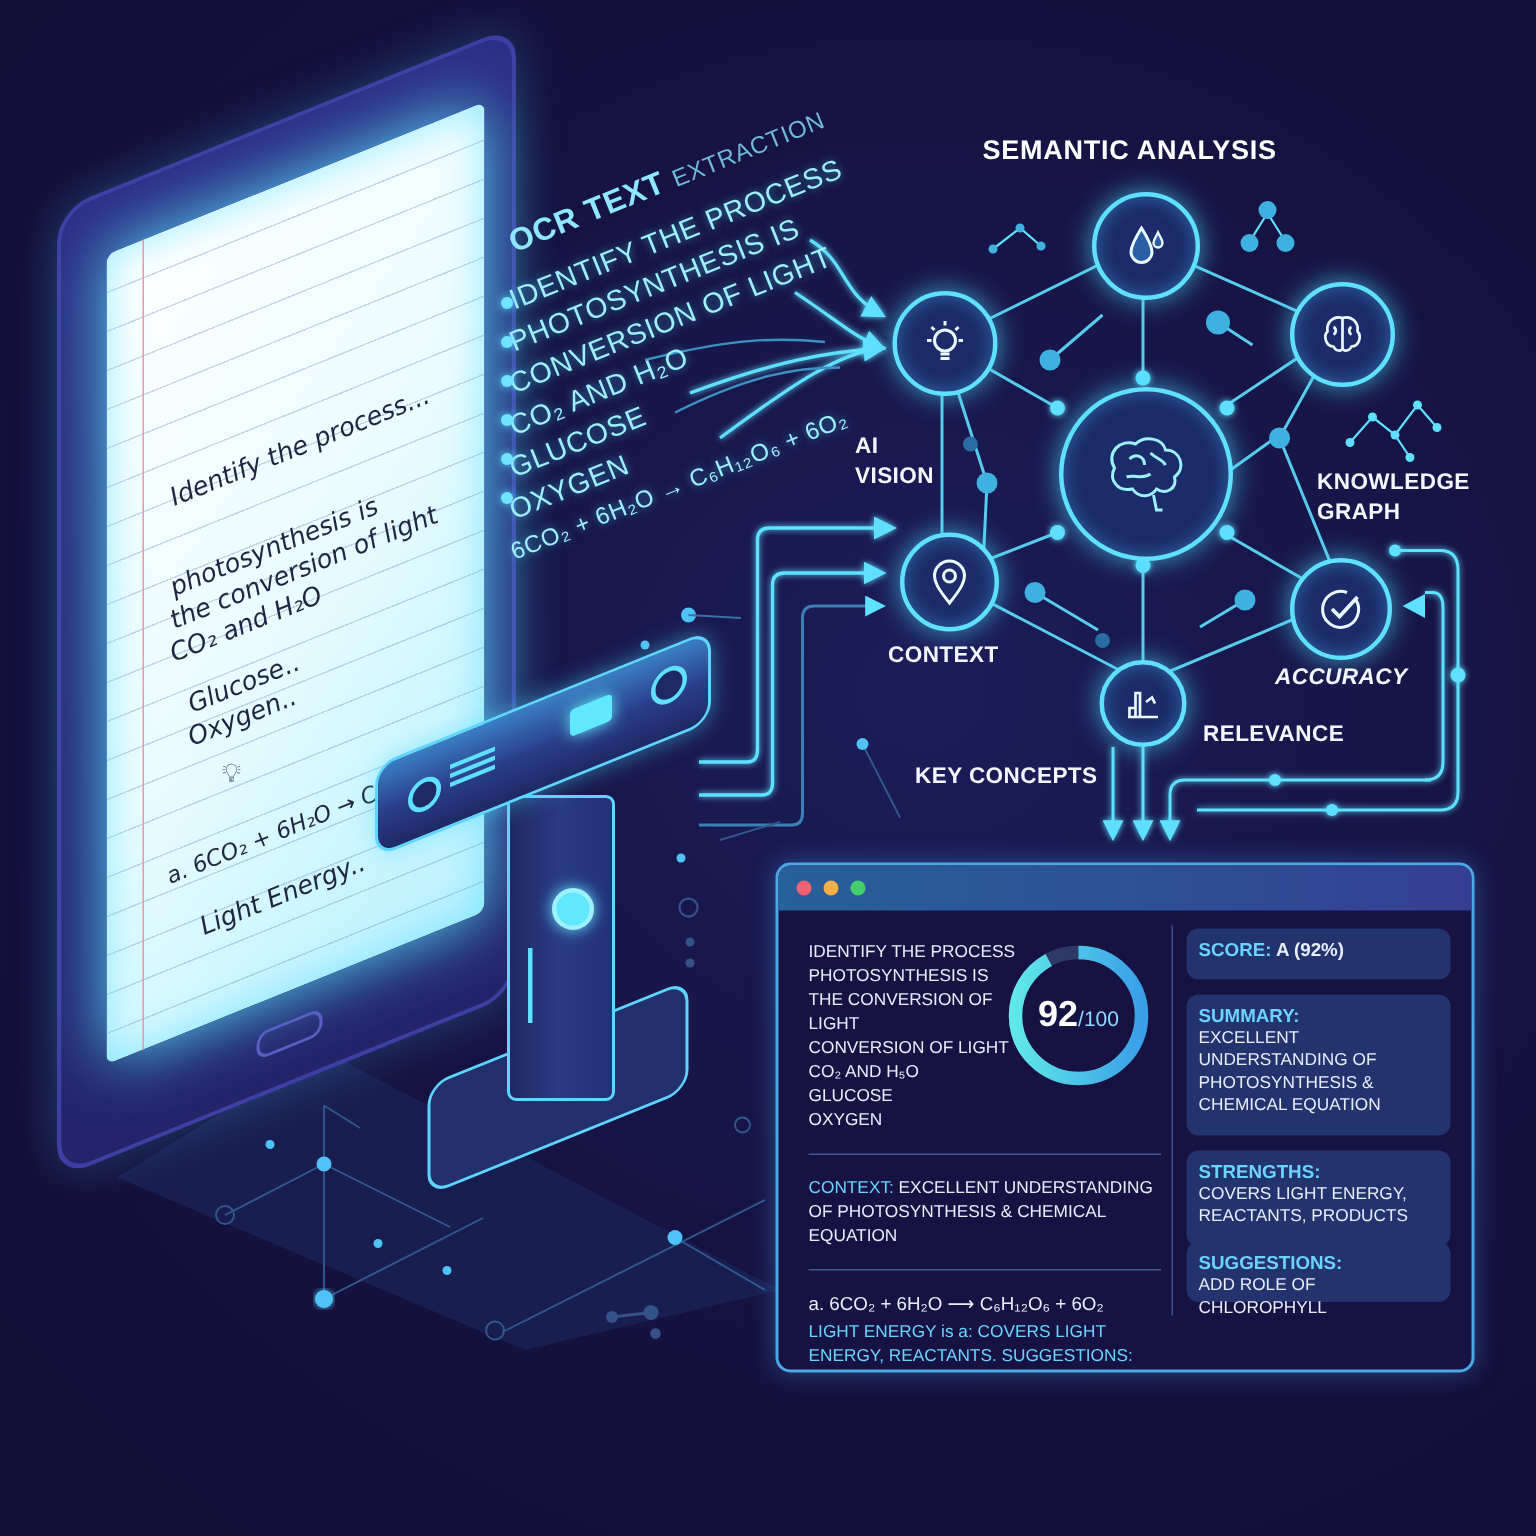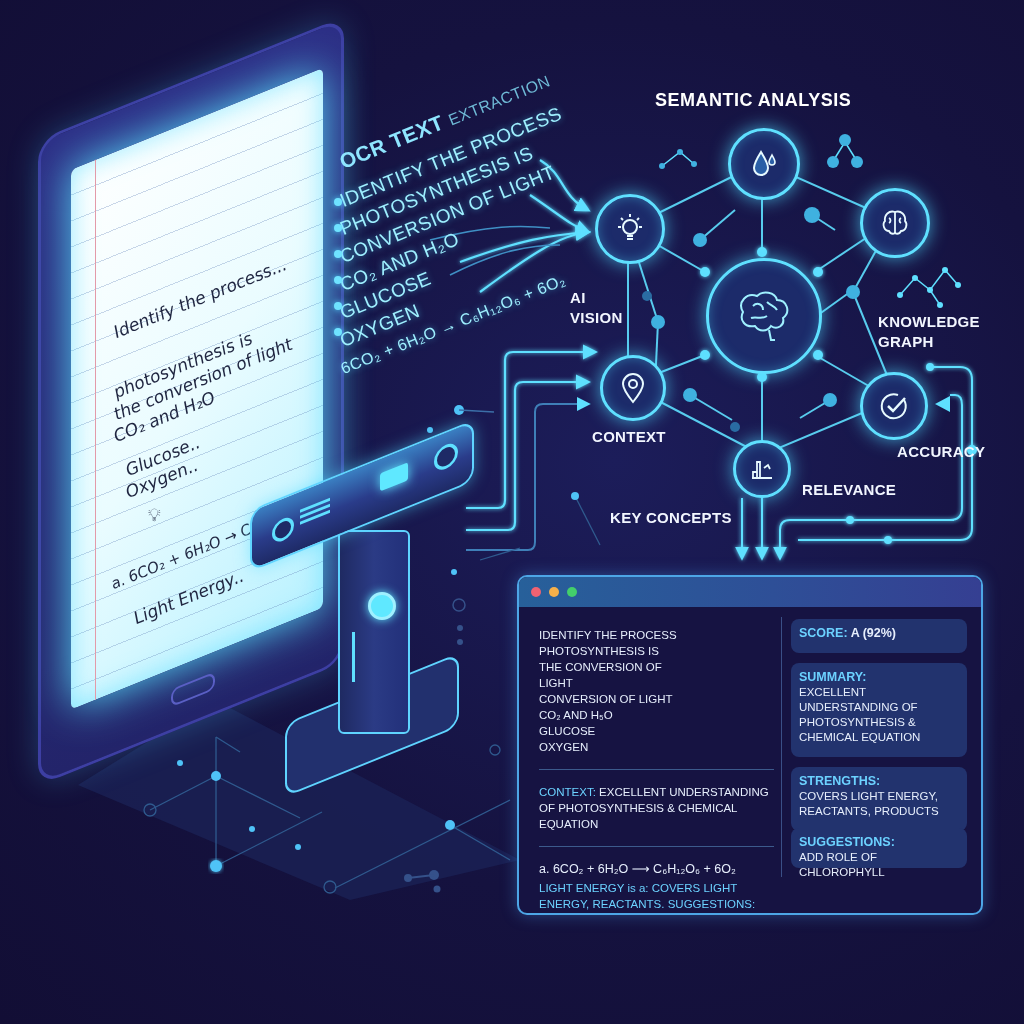--- a/index.html
+++ b/index.html
@@ -353,21 +353,21 @@
 
 <div class="lbl" style="left:570px; top:288px;">
   <div>AI</div>
     <div>VISION</div>
 </div>
 <div class="lbl" style="left:878px; top:312px;">
   <div>KNOWLEDGE</div>
     <div>GRAPH</div>
 </div>
 <div class="lbl" style="left:592px; top:427px;">CONTEXT</div>
-<div class="lbl" style="left:897px; top:442px;">ACCURACY</div>
+<div class="lbl" style="left:850px; top:442px;font-style:italic;">ACCURACY</div>
 <div class="lbl" style="left:610px; top:480px;margin-top:28px;">KEY CONCEPTS</div>
 <div class="lbl" style="left:802px; top:480px;">RELEVANCE</div>
 
 <div class="win">
   <div class="win-bar">
     <div class="dot" style="left:12px; background:#f06272;"></div>
     <div class="dot" style="left:30px; background:#f5b04a;"></div>
     <div class="dot" style="left:48px; background:#43cf6b;"></div>
   </div>
 
@@ -385,20 +385,35 @@
     <div class="divider"></div>
     <div>
       <span class="accent">CONTEXT:</span>
       <span>EXCELLENT UNDERSTANDING OF PHOTOSYNTHESIS &amp; CHEMICAL EQUATION</span>
     </div>
     <div class="divider"></div>
     <div style="font-size:12.5px;">a. 6CO₂ + 6H₂O ⟶ C₆H₁₂O₆ + 6O₂</div>
     <div class="accent" style="margin-top:3px;">LIGHT ENERGY is a: COVERS LIGHT ENERGY, REACTANTS. SUGGESTIONS: ADD ROLE OF CHLOROPHYLL</div>
   </div>
 
+  <div class="donut">
+    <svg width="100" height="100" viewBox="0 0 100 100">
+      <defs>
+          <linearGradient id="rg" x1="0" y1="0" x2="0" y2="1">
+            <stop offset="0" stop-color="#5fe8e8"></stop>
+            <stop offset="1" stop-color="#3a9fe8"></stop>
+          </linearGradient>
+        </defs>
+      <circle cx="50" cy="50" r="42" stroke="#2e3a66" stroke-width="9" fill="none"></circle>
+      <circle cx="50" cy="50" r="42" stroke="url(#rg)" stroke-width="9" fill="none" stroke-dasharray="242.8 263.9" transform="rotate(-90 50 50)"></circle>
+    </svg>
+    <div class="abs" style="left:0; top:36px; width:100px; text-align:center; white-space:nowrap;">
+      <span style="font-size:24px; font-weight:bold; color:#ffffff;">92</span><span style="font-size:14px; color:#8fd8ff;">/100</span>
+    </div>
+  </div>
 
   <div class="win-vline"></div>
 
   <div class="card" style="top:42px; height:34px;">
     <span class="h">SCORE:</span><span style="font-weight:bold; font-size:12.5px;"> A (92%)</span>
   </div>
   <div class="card" style="top:86px; height:94px;">
     <div class="h">SUMMARY:</div>
     <div>EXCELLENT UNDERSTANDING OF PHOTOSYNTHESIS &amp; CHEMICAL EQUATION</div>
   </div>

